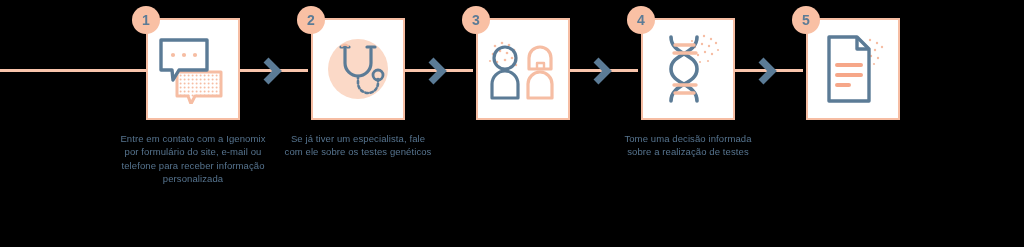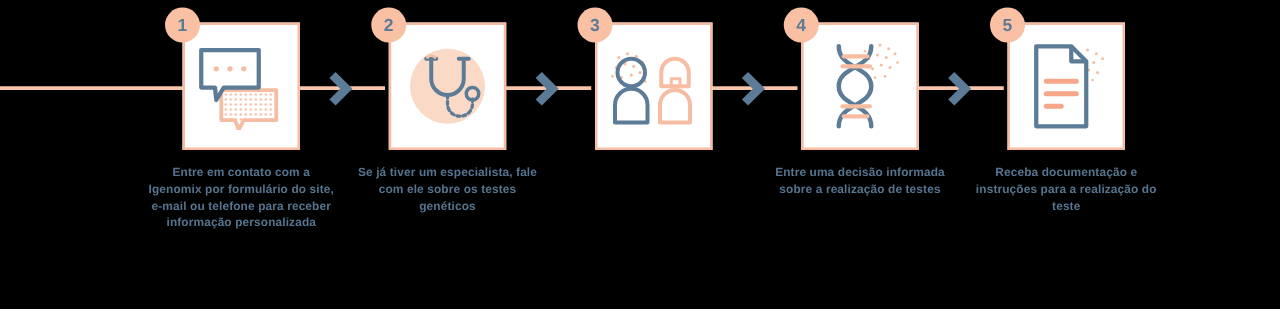--- a/index.html
+++ b/index.html
@@ -55,21 +55,21 @@
     display:flex;
     align-items:center;
     justify-content:center;
     z-index:2;
   }
   .caption{
     margin-top:12px;
     width:150px;
     text-align:center;
     font-size:9.5px;
-    font-weight:bold;
+    font-weight:normal;
     line-height:1.42;
     color:#56748f;
     letter-spacing:.1px;
   }
   .connector{
     position:absolute;
     top:69px;
     height:3px;
     background:#f8c4ab;
     z-index:0;
@@ -204,21 +204,21 @@
             <circle cx="55" cy="30" r="1.1"></circle>
               <circle cx="39" cy="10" r="1.1"></circle>
           </g>
           <path d="M18 6 C18 24 44 22 44 38 C44 54 18 52 18 70" fill="none" stroke="#5b7b96" stroke-width="3.6" stroke-linecap="round"></path>
           <path d="M44 6 C44 24 18 22 18 38 C18 54 44 52 44 70" fill="none" stroke="#5b7b96" stroke-width="3.6" stroke-linecap="round"></path>
           <path d="M22 14 h19 M21 22 h22 M21 54 h22 M22 62 h19" stroke="#f6bda3" stroke-width="3.4" stroke-linecap="round"></path>
         </svg>
       </div>
       <div class="badge">4</div>
     </div>
-    <div class="caption">Entre uma decisão informada sobre a realização de testes</div>
+    <div class="caption">Tome uma decisão informada sobre a realização de testes</div>
   </div>
 
   <div class="step" style="left:773px;">
     <div class="card-wrap">
       <div class="card"></div>
       <div class="icon">
         <svg width="72" height="76" viewBox="0 0 72 76">
           <g fill="#f6bda3">
             <circle cx="46" cy="12" r="1.2"></circle>
               <circle cx="53" cy="9" r="1.2"></circle>
@@ -233,16 +233,15 @@
               <circle cx="49" cy="35" r="1.1"></circle>
               <circle cx="57" cy="33" r="1.1"></circle>
           </g>
           <path d="M12 6 H40 L52 18 V70 H12 Z" fill="#ffffff" stroke="#5b7b96" stroke-width="3.4" stroke-linejoin="round"></path>
           <path d="M40 6 V18 H52" fill="none" stroke="#5b7b96" stroke-width="3.4" stroke-linejoin="round"></path>
           <path d="M20 34 h24 M20 44 h24 M20 54 h12" stroke="#f6a789" stroke-width="4" stroke-linecap="round"></path>
         </svg>
       </div>
       <div class="badge">5</div>
     </div>
-    <div class="caption">Receba documentação e instruções para a realização do teste</div>
   </div>
 
 </div>
 
 </body></html>

